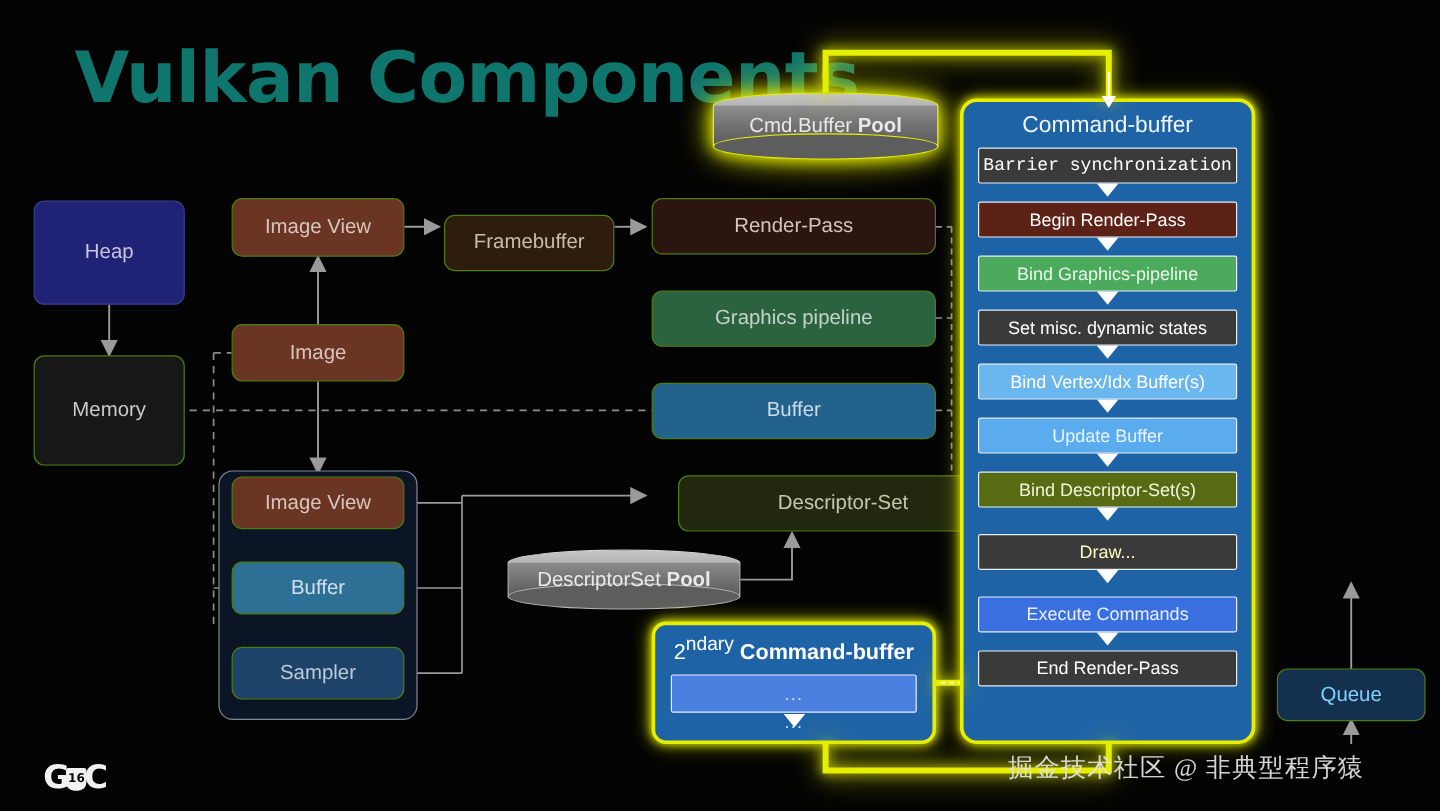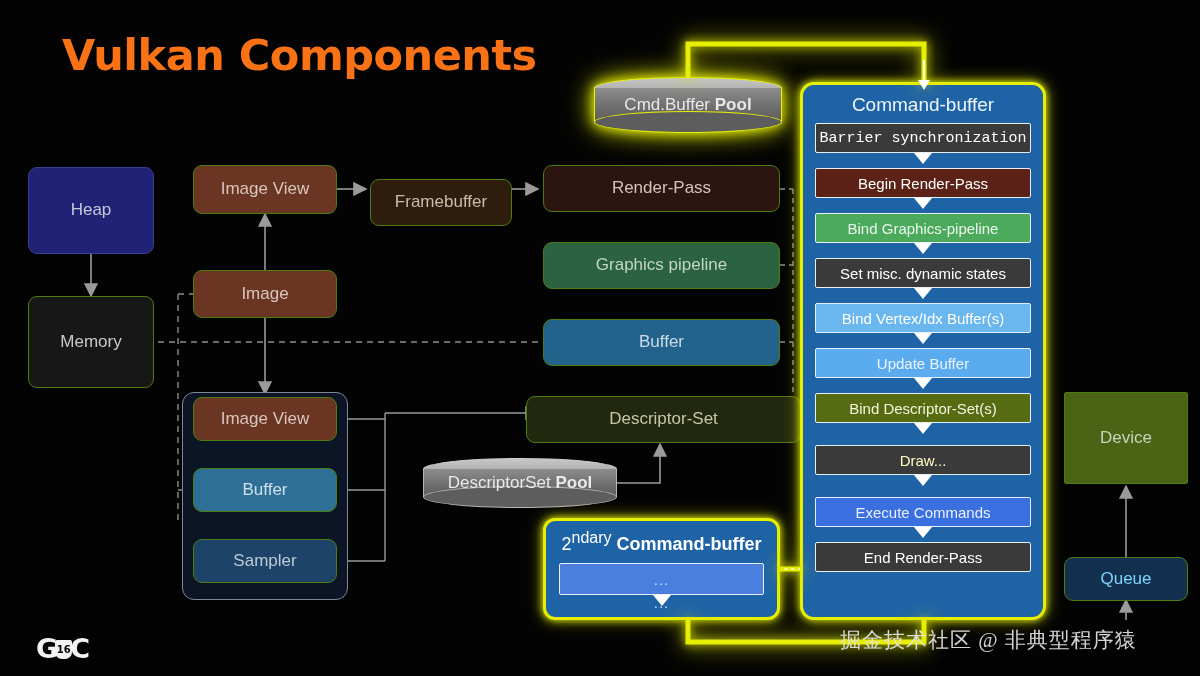--- a/index.html
+++ b/index.html
@@ -6,21 +6,21 @@
   body{
     width:1200px;height:676px;overflow:hidden;position:relative;
     font-family:"Liberation Sans","DejaVu Sans",sans-serif;
     background:#050505;
   }
   #slide{position:absolute;inset:0;background:#030303;}
 
   
   #title{
     position:absolute;left:62px;top:30px;
-    font-size:43px;font-weight:bold;color:#f97316;letter-spacing:-0.5px;
+    font-size:59px;font-weight:bold;color:#0f766e;letter-spacing:-0.5px;
     font-family:"DejaVu Sans","Liberation Sans",sans-serif;
   }
 
   
   .node{
     position:absolute;box-sizing:border-box;
     border:1px solid #4d7c0f;border-radius:9px;
     display:flex;align-items:center;justify-content:center;
     color:#c8c8c8;font-size:17px;text-align:center;
     line-height:1.1;
@@ -225,27 +225,24 @@
   </div>
 
   <div class="node" style="left:543px;top:242px;width:237px;height:47px;background:#2b6340;color:#c3d5c6;">
     <span>Graphics pipeline</span>
   </div>
 
   <div class="node" style="left:543px;top:319px;width:237px;height:47px;background:#23628a;color:#c9dbe8;">
     <span>Buffer</span>
   </div>
 
-  <div class="node" style="left:526px;top:396px;width:275px;height:47px;background:#22280e;color:#c3c8ac;">
+  <div class="node" style="left:565px;top:396px;width:275px;height:47px;background:#22280e;color:#c3c8ac;">
     <span>Descriptor-Set</span>
   </div>
 
-  <div class="node sq" style="left:1064px;top:392px;width:124px;height:92px;background:#4a6314;color:#ccd3bb;">
-    <span>Device</span>
-  </div>
 
   <div class="node" style="left:1064px;top:557px;width:124px;height:44px;background:#14304f;color:#7dd3fc;">
     <span>Queue</span>
   </div>
 
   <div class="cyl glow" style="left:594px;top:77px;width:188px;height:56px;">
     <div class="top"></div>
     <div class="body"></div>
     <div class="bot"></div>
     <div class="lbl">

